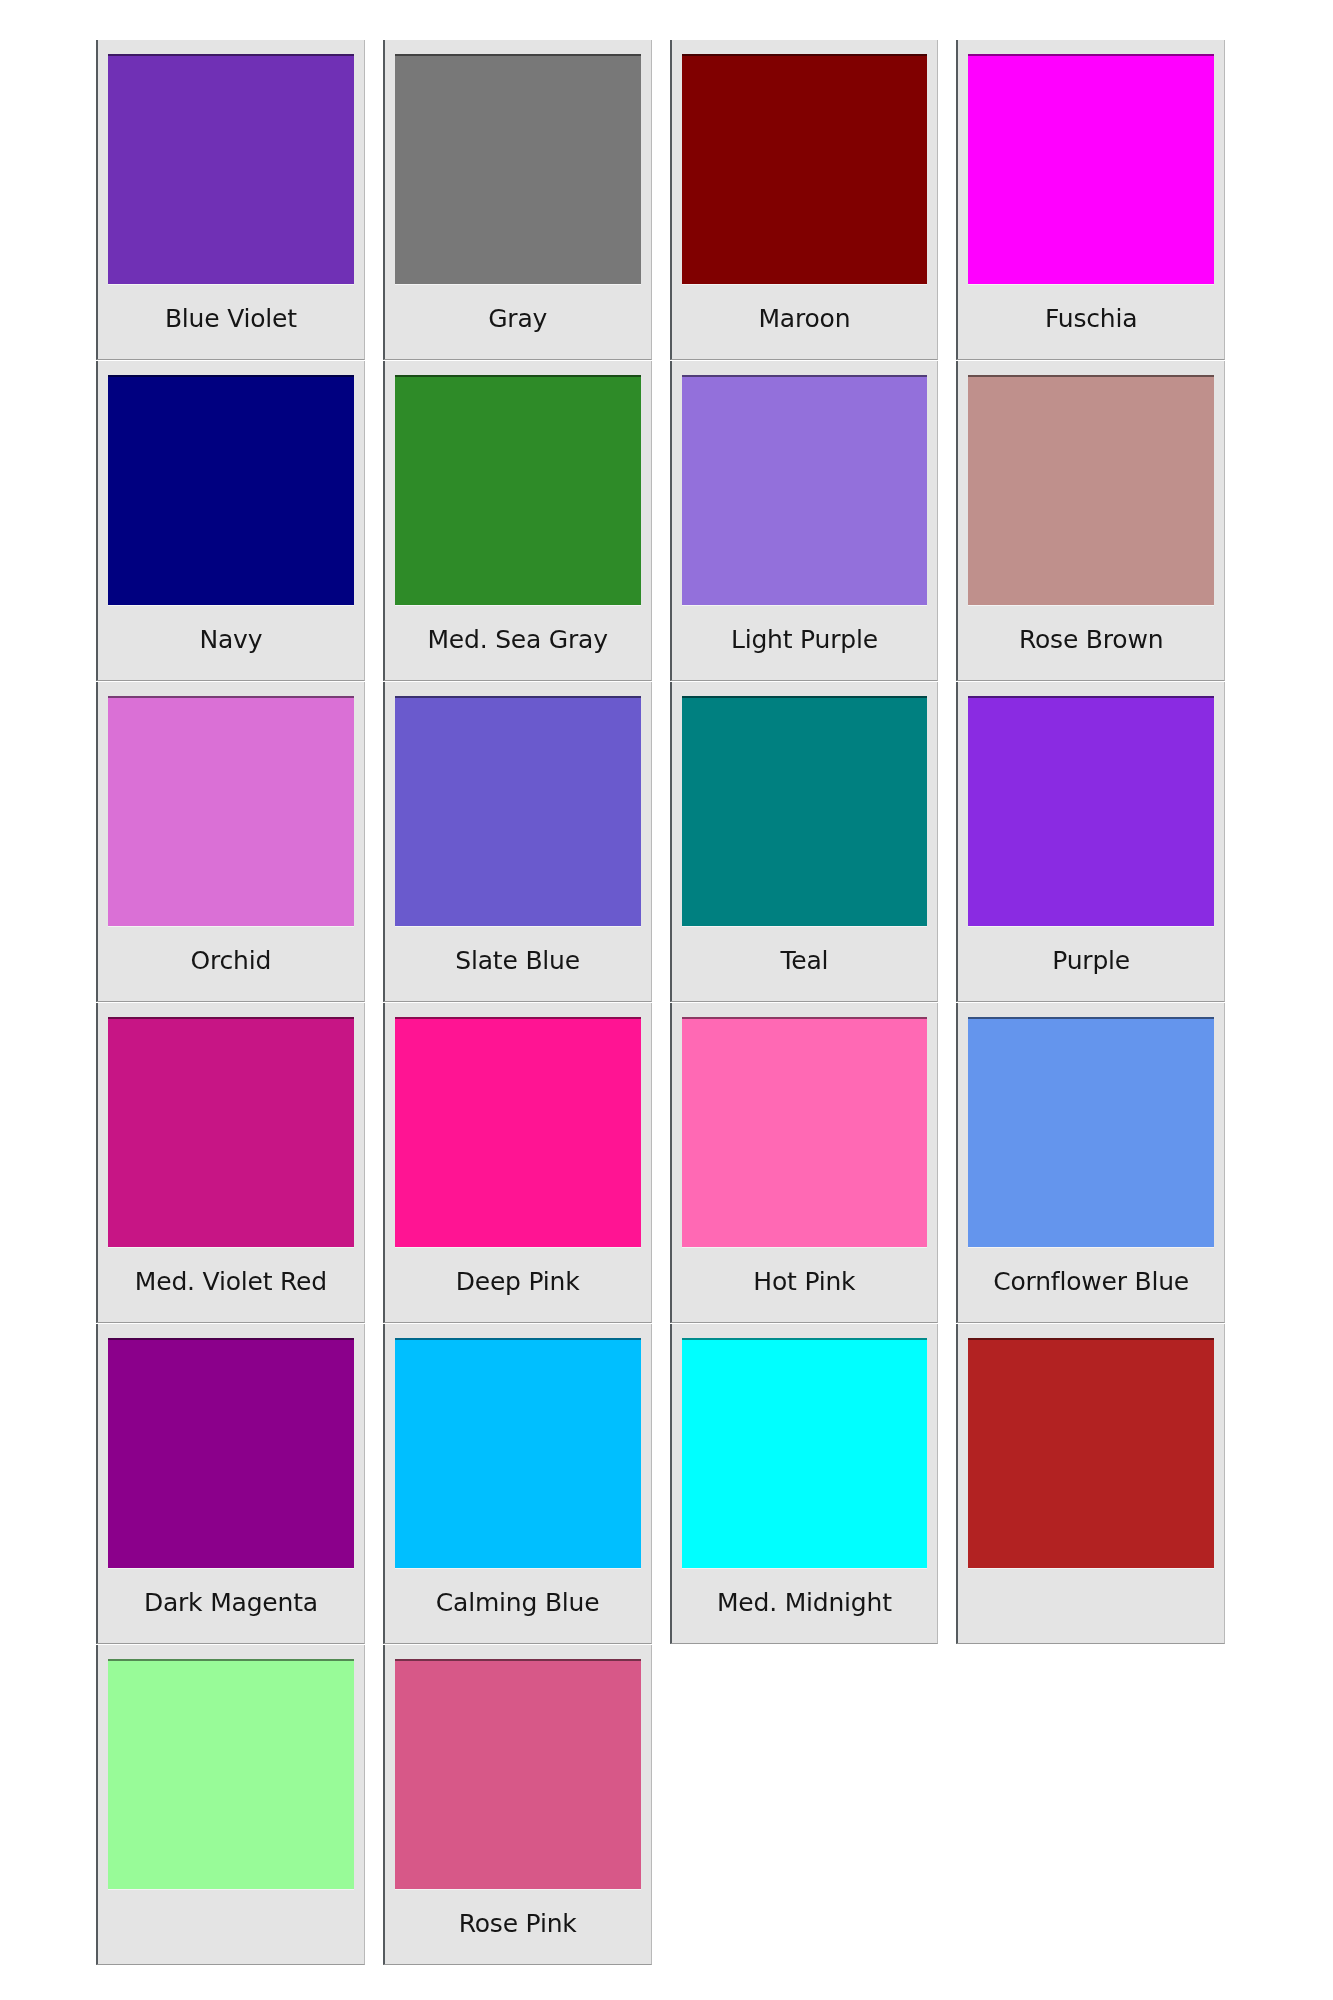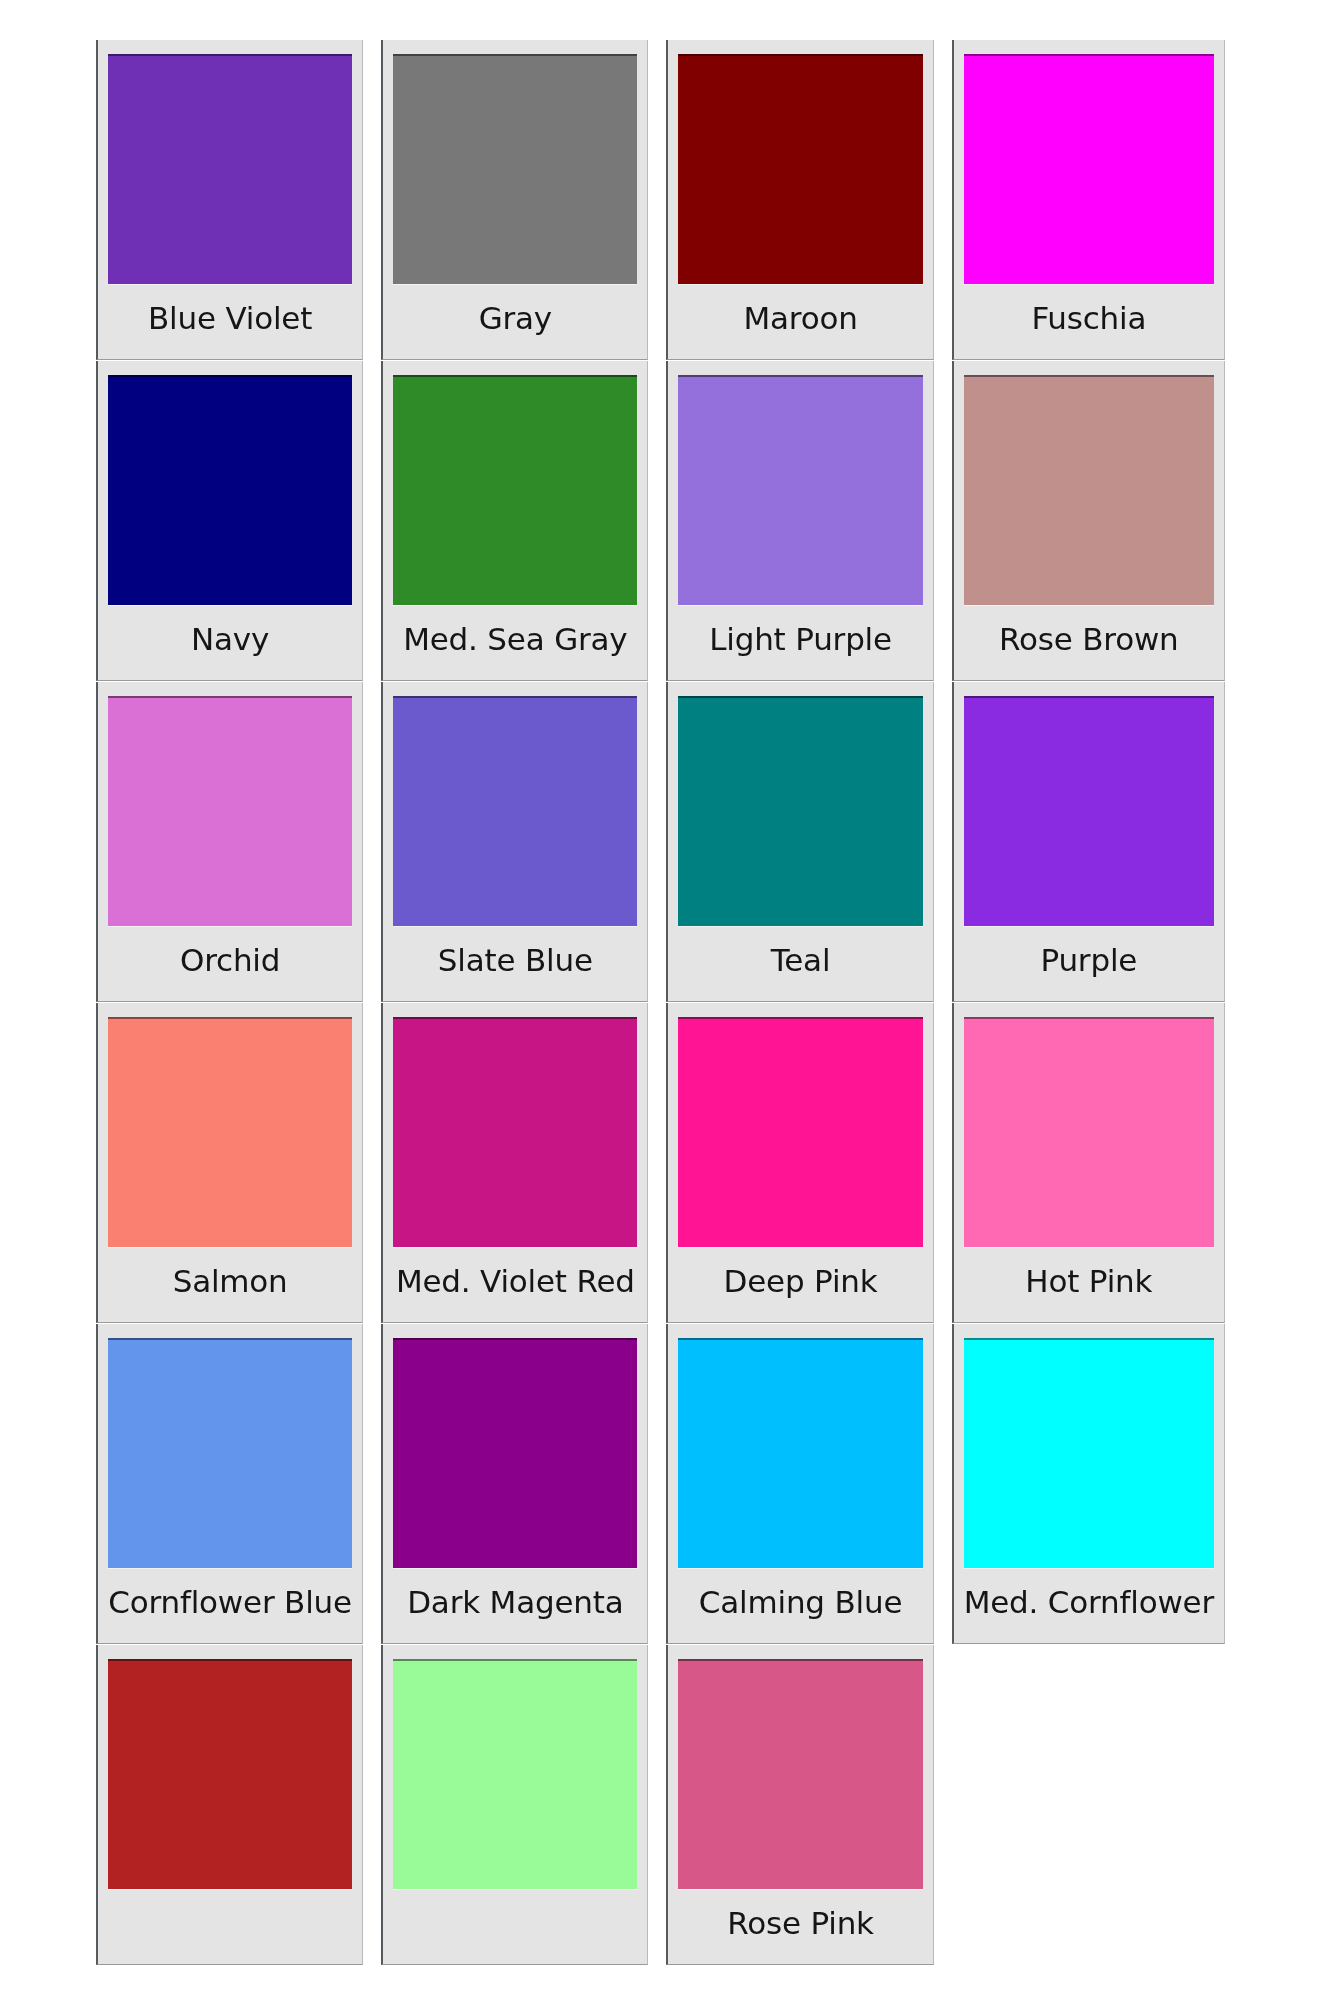--- a/index.html
+++ b/index.html
@@ -46,21 +46,21 @@
     border-top: 2px solid rgba(0,0,0,0.45);
     box-shadow: 0 1px 0 rgba(255,255,255,0.55);
   }
 
   .swatch-label {
     flex: 1;
     display: flex;
     align-items: center;
     justify-content: center;
     color: #151515;
-    font-size: 31px;
+    font-size: 25px;
     line-height: 1;
     letter-spacing: -0.2px;
     white-space: nowrap;
     text-align: center;
     padding-bottom: 6px;
   }
 </style>
 </head>
 <body>
 
@@ -107,24 +107,20 @@
     </div>
     <div class="swatch-card">
       <div class="swatch-chip" style="background: rgb(0, 128, 128);"></div>
       <div class="swatch-label">Teal</div>
     </div>
     <div class="swatch-card">
       <div class="swatch-chip" style="background: rgb(138, 43, 226);"></div>
       <div class="swatch-label">Purple</div>
     </div>
     <div class="swatch-card">
-      <div class="swatch-chip" style="background: rgb(250, 128, 114);"></div>
-      <div class="swatch-label">Salmon</div>
-    </div>
-    <div class="swatch-card">
       <div class="swatch-chip" style="background: rgb(199, 21, 133);"></div>
       <div class="swatch-label">Med. Violet Red</div>
     </div>
     <div class="swatch-card">
       <div class="swatch-chip" style="background: rgb(255, 20, 147);"></div>
       <div class="swatch-label">Deep Pink</div>
     </div>
     <div class="swatch-card">
       <div class="swatch-chip" style="background: rgb(255, 105, 180);"></div>
       <div class="swatch-label">Hot Pink</div>
@@ -136,21 +132,21 @@
     <div class="swatch-card">
       <div class="swatch-chip" style="background: rgb(139, 0, 139);"></div>
       <div class="swatch-label">Dark Magenta</div>
     </div>
     <div class="swatch-card">
       <div class="swatch-chip" style="background: rgb(0, 191, 255);"></div>
       <div class="swatch-label">Calming Blue</div>
     </div>
     <div class="swatch-card">
       <div class="swatch-chip" style="background: rgb(0, 255, 255);"></div>
-      <div class="swatch-label">Med. Cornflower</div>
+      <div class="swatch-label">Med. Midnight</div>
     </div>
     <div class="swatch-card">
       <div class="swatch-chip" style="background: rgb(178, 34, 34);"></div>
     </div>
     <div class="swatch-card">
       <div class="swatch-chip" style="background: rgb(152, 251, 152);"></div>
     </div>
     <div class="swatch-card">
       <div class="swatch-chip" style="background: rgb(215, 88, 136);"></div>
       <div class="swatch-label">Rose Pink</div>

